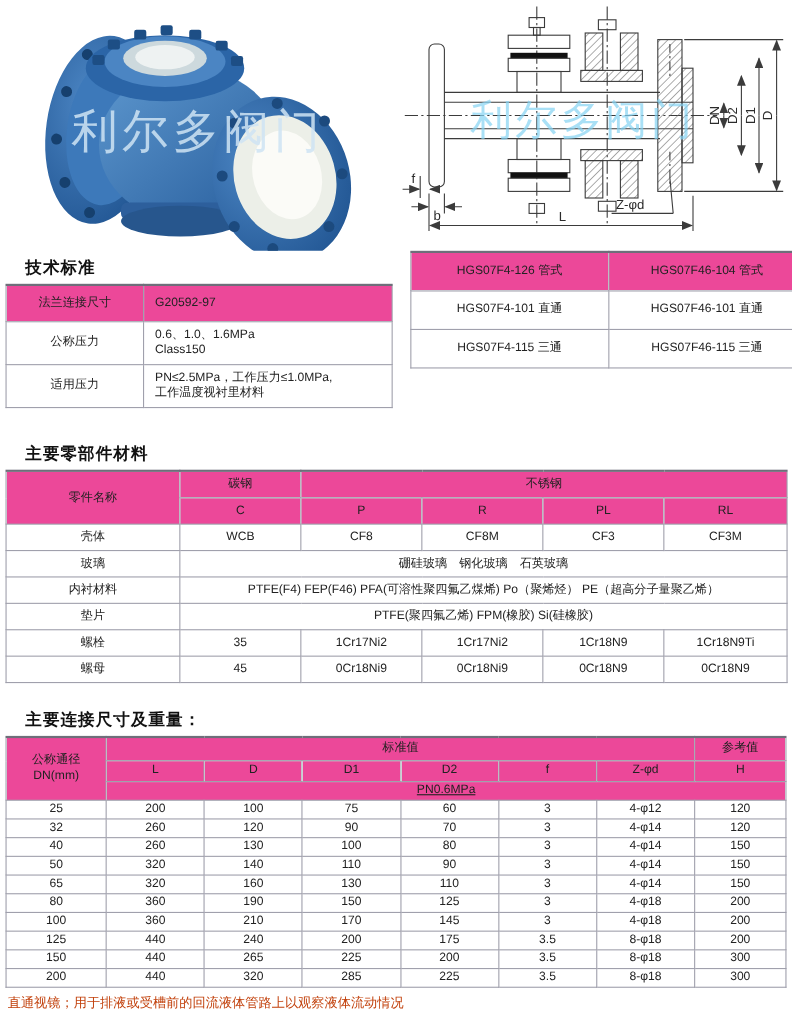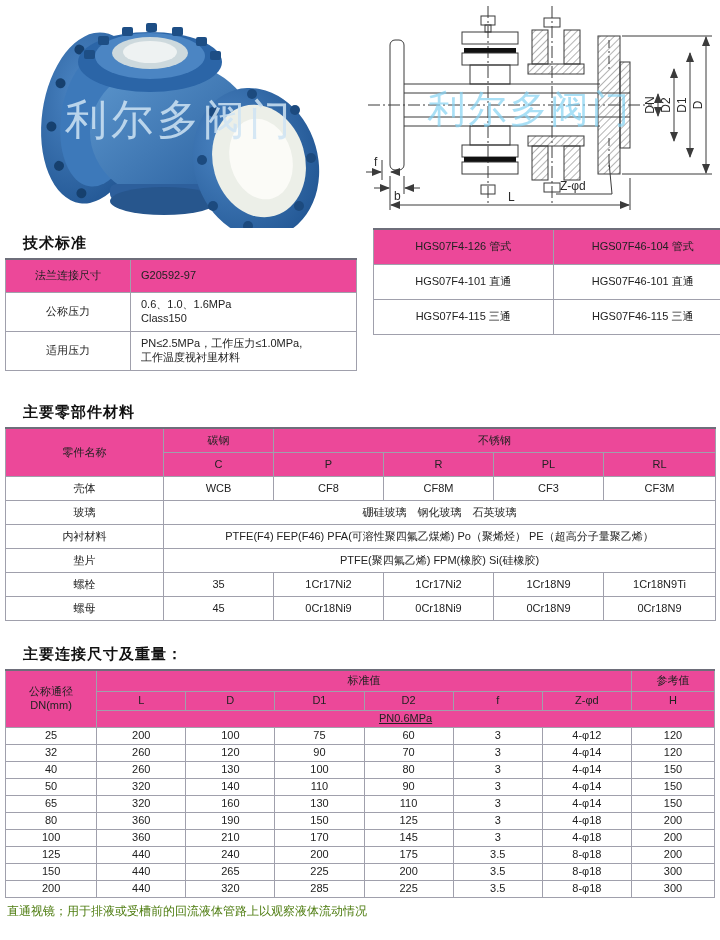--- a/index.html
+++ b/index.html
@@ -22,21 +22,21 @@
   table.tech tr.tall td{height:36px;}
   table.model{width:360px;}
   table.model td{height:32px;}
   table.mat{width:710px;}
   table.mat td{height:21px;}
   table.dims{width:710px;}
   table.dims td{height:16px;padding:0 2px;}
   table.dims tr.h1 td{height:20px;}
   table.dims tr.h2 td{height:18px;}
   table.dims tr.h3 td{height:16px;text-decoration:underline;}
-  .note{font-size:12px;color:#4d7c0f;margin:5px 0 0 2px;}
+  .note{font-size:12px;color:#c2410c;margin:5px 0 0 2px;}
 </style>
 </head>
 <body>
 
 <div class="page">
 
   <div class="figs">
 
     <div class="fig">
       <svg viewBox="0 0 360 228" width="360" height="228">

